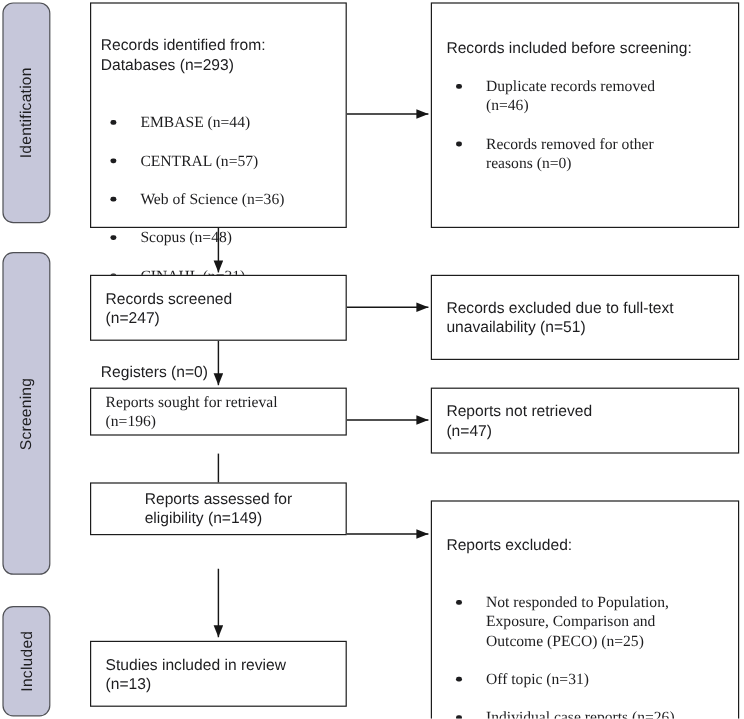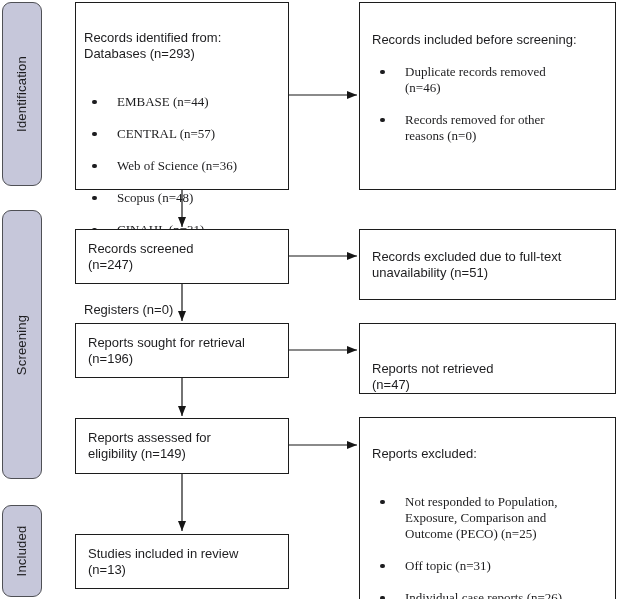--- a/index.html
+++ b/index.html
@@ -58,23 +58,23 @@
   
   #stage-identification{top:2px;height:184px;}
   #stage-screening{top:210px;height:269px;}
   #stage-included{top:505px;height:92px;}
   .col-main{left:75px;width:214px;}
   .col-side{left:359px;width:257px;}
   #box-identified{top:2px;height:188px;}
   #box-removed{top:2px;height:188px;}
   #box-screened{top:229px;height:55px;}
   #box-excluded-fulltext{top:229px;height:71px;}
-  #box-sought{top:323px;height:55px;}
-  #box-not-retrieved{top:323px;height:71px;justify-content:flex-end;}
-  #box-assessed{top:418px;height:56px;}
+  #box-sought{top:323px;height:40px;font-family:Liberation Serif, serif;}
+  #box-not-retrieved{top:323px;height:55px;}
+  #box-assessed{top:402px;height:44px;align-items:center;}
   #box-reports-excluded{top:417px;height:197px;padding-top:12px;}
   #box-included-review{top:534px;height:55px;}
 </style>
 </head>
 <body>
 
 <div class="canvas">
 
   <svg class="arrows" width="620" height="599" viewBox="0 0 620 599">
     <defs>

